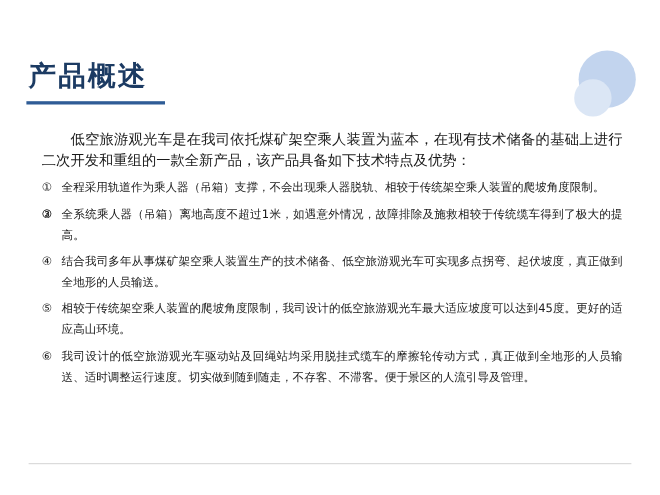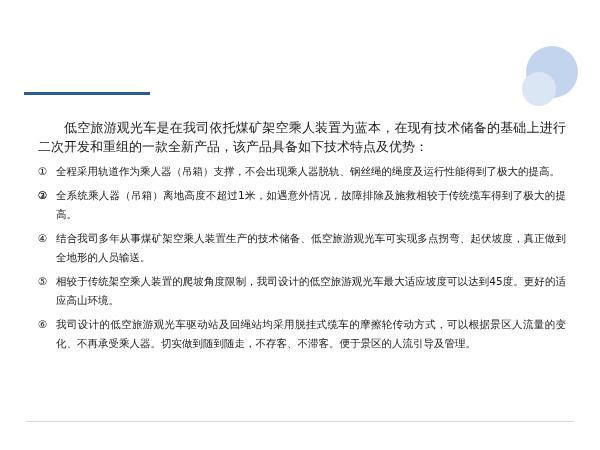--- a/index.html
+++ b/index.html
@@ -105,46 +105,47 @@
   }
 </style>
 </head>
 <body>
 
 <div class="slide">
 
   <div class="deco deco-big"></div>
   <div class="deco deco-small"></div>
 
+  <div class="title">产品概述</div>
   <div class="title-rule"></div>
 
   <div class="body">
     <p class="intro">低空旅游观光车是在我司依托煤矿架空乘人装置为蓝本，在现有技术储备的基础上进行二次开发和重组的一款全新产品，该产品具备如下技术特点及优势：</p>
 
     <ol class="adv-list">
       <li>
         <span class="num">①</span>
-        <span>全程采用轨道作为乘人器（吊箱）支撑，不会出现乘人器脱轨、钢丝绳的绳度及运行性能得到了极大的提高。</span>
+        <span>全程采用轨道作为乘人器（吊箱）支撑，不会出现乘人器脱轨、相较于传统架空乘人装置的爬坡角度限制。</span>
       </li>
       <li>
         <span class="num">②</span>
       </li>
       <li>
         <span class="num">③</span>
         <span>全系统乘人器（吊箱）离地高度不超过1米，如遇意外情况，故障排除及施救相较于传统缆车得到了极大的提高。</span>
       </li>
       <li>
         <span class="num">④</span>
         <span>结合我司多年从事煤矿架空乘人装置生产的技术储备、低空旅游观光车可实现多点拐弯、起伏坡度，真正做到全地形的人员输送。</span>
       </li>
       <li>
         <span class="num">⑤</span>
         <span>相较于传统架空乘人装置的爬坡角度限制，我司设计的低空旅游观光车最大适应坡度可以达到45度。更好的适应高山环境。</span>
       </li>
       <li>
         <span class="num">⑥</span>
-        <span>我司设计的低空旅游观光车驱动站及回绳站均采用脱挂式缆车的摩擦轮传动方式，可以根据景区人流量的变化、不再承受乘人器。切实做到随到随走，不存客、不滞客。便于景区的人流引导及管理。</span>
+        <span>我司设计的低空旅游观光车驱动站及回绳站均采用脱挂式缆车的摩擦轮传动方式，真正做到全地形的人员输送、适时调整运行速度。切实做到随到随走，不存客、不滞客。便于景区的人流引导及管理。</span>
       </li>
     </ol>
   </div>
 
   <div class="bottom-rule"></div>
 </div>
 
 </body></html>

